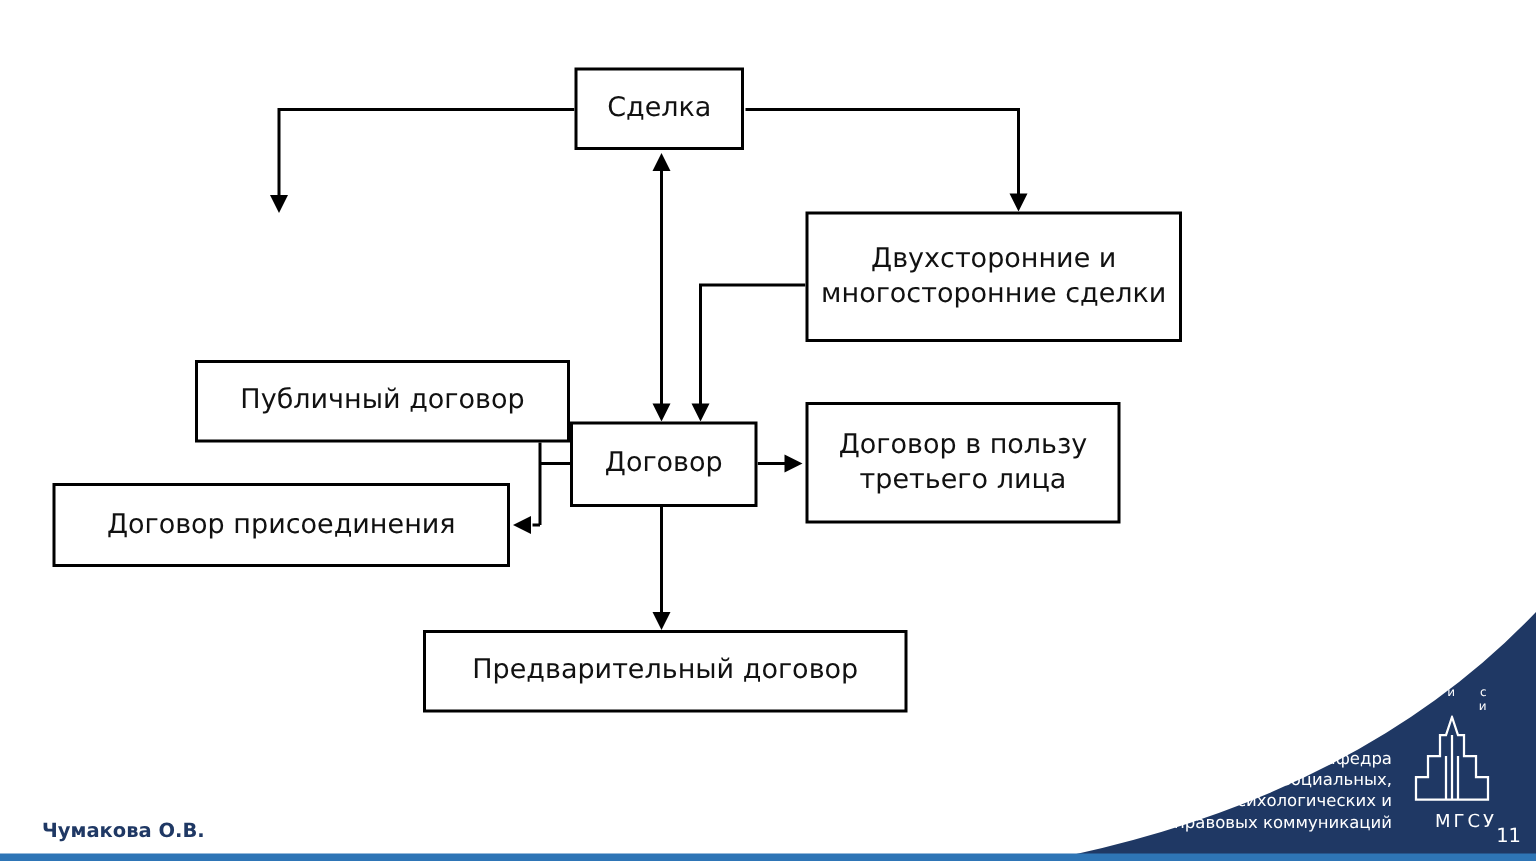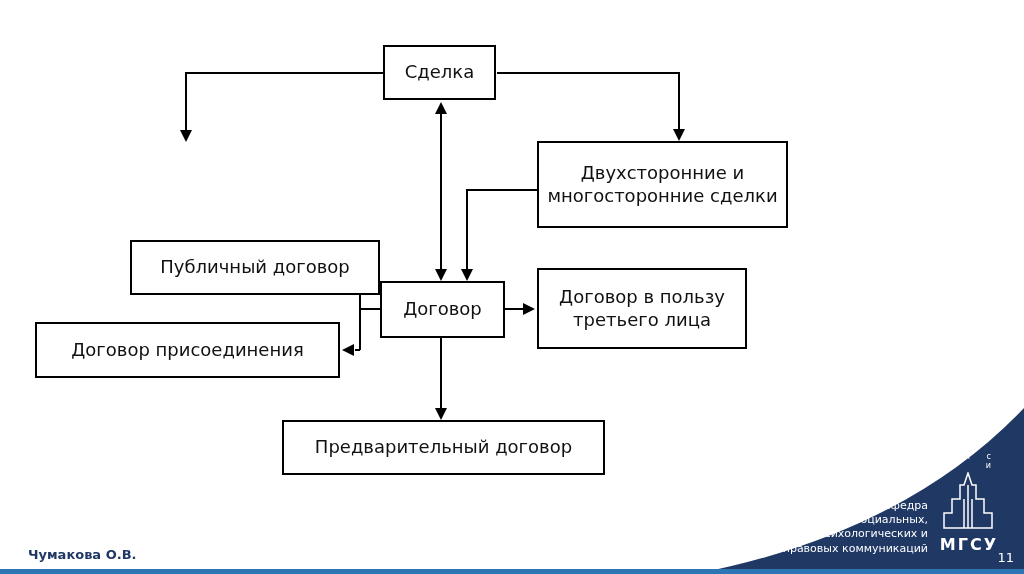--- a/index.html
+++ b/index.html
@@ -81,22 +81,22 @@
     color: #ffffff;
     z-index: 4;
   }
   .logo-misi {
     font-size: 8px;
     letter-spacing: 7px;
     padding-left: 7px;
     margin-bottom: 2px;
   }
   .logo-mgsu {
-    font-size: 16px;
-    font-weight: bold;
+    font-size: 12px;
+    font-weight: normal;
     letter-spacing: 2px;
     margin-top: 1px;
   }
 </style>
 </head>
 <body>
 
 <div class="slide">
 
   <svg class="diagram-svg" viewBox="0 0 1024 574" xmlns="http://www.w3.org/2000/svg">

